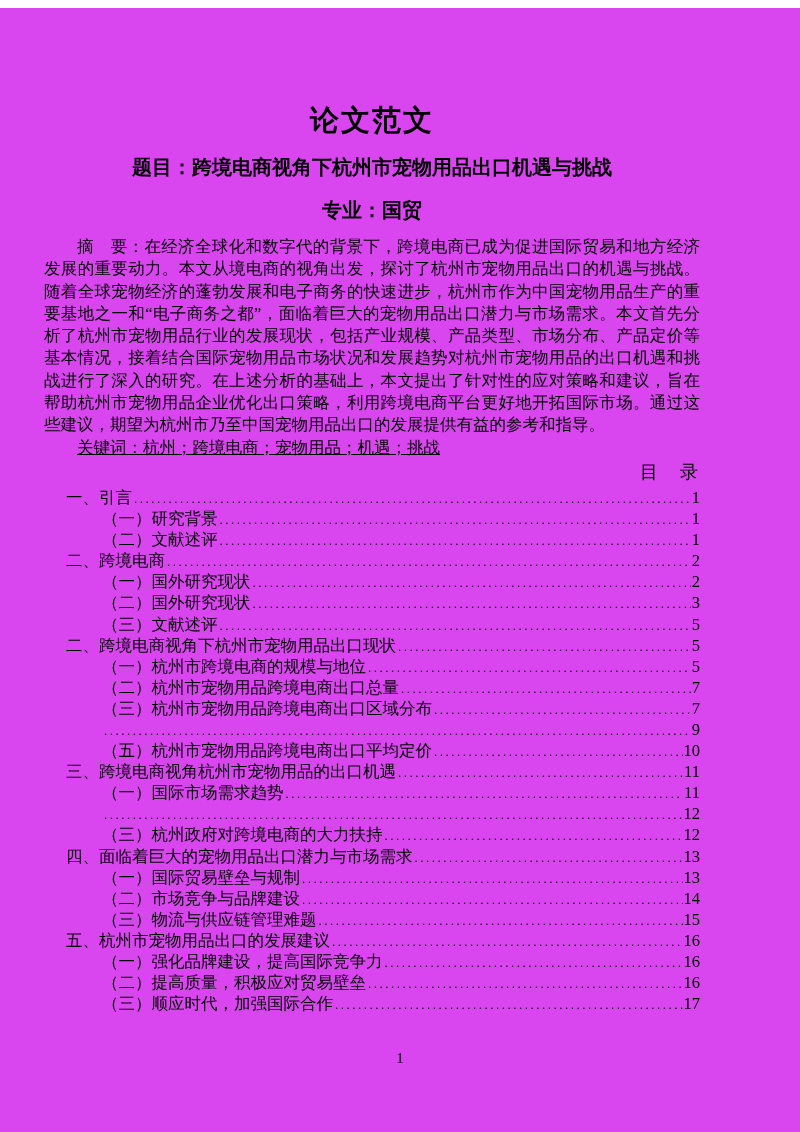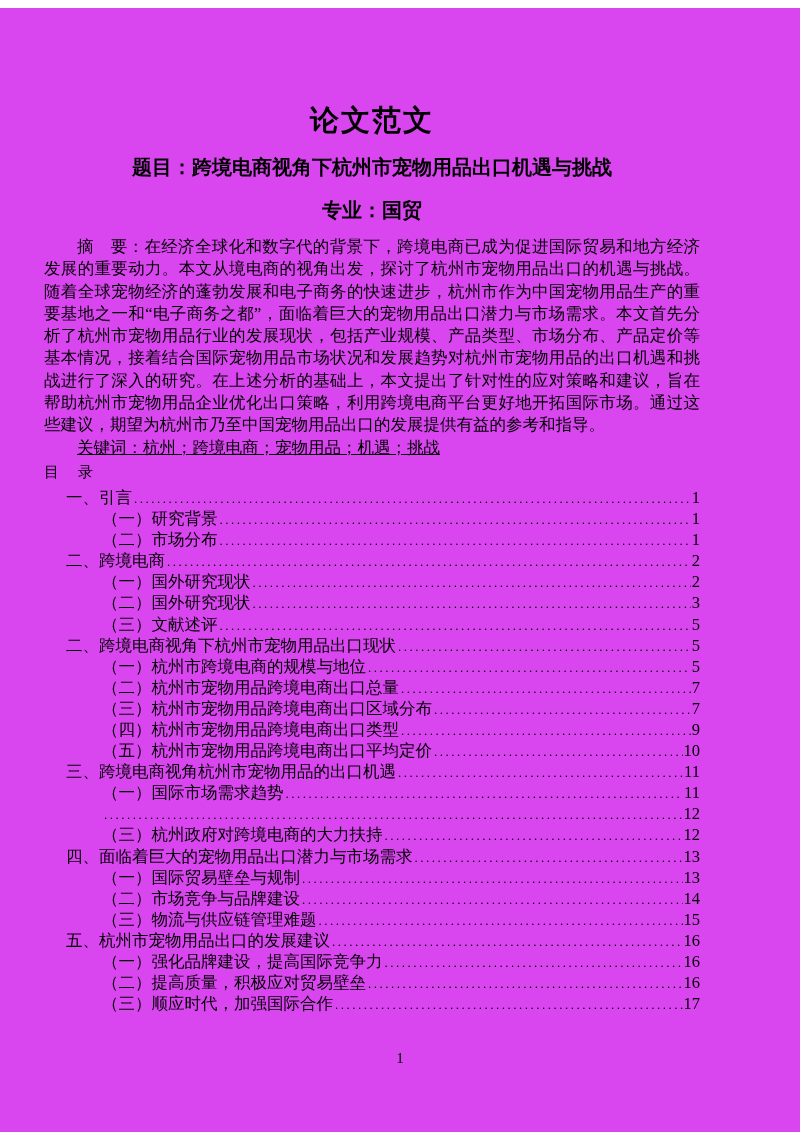--- a/index.html
+++ b/index.html
@@ -46,23 +46,23 @@
   }
   .keywords {
     margin: 0;
     font-size: 16.5px;
     line-height: 22.3px;
     text-indent: 2em;
     text-decoration: underline;
   }
   .toc-heading {
     margin: 2px 0 4px 0;
-    font-size: 15px;
+    font-size: 18px;
     line-height: 22px;
-    text-align: left;
+    text-align: right;
     letter-spacing: 2px;
   }
   .toc { font-size: 16.5px; }
   .toc-row {
     display: flex;
     align-items: baseline;
     line-height: 21.1px;
     height: 21.1px;
     padding-left: 22px;
     overflow: hidden;
@@ -113,21 +113,21 @@
         <span class="toc-label">一、引言</span>
         <span class="toc-dots"></span>
         <span class="toc-page">1</span>
       </div>
       <div class="toc-row lvl2">
         <span class="toc-label">（一）研究背景</span>
         <span class="toc-dots"></span>
         <span class="toc-page">1</span>
       </div>
       <div class="toc-row lvl2">
-        <span class="toc-label">（二）市场分布</span>
+        <span class="toc-label">（二）文献述评</span>
         <span class="toc-dots"></span>
         <span class="toc-page">1</span>
       </div>
       <div class="toc-row lvl1">
         <span class="toc-label">二、跨境电商</span>
         <span class="toc-dots"></span>
         <span class="toc-page">2</span>
       </div>
       <div class="toc-row lvl2">
         <span class="toc-label">（一）国外研究现状</span>
@@ -158,21 +158,20 @@
         <span class="toc-label">（二）杭州市宠物用品跨境电商出口总量</span>
         <span class="toc-dots"></span>
         <span class="toc-page">7</span>
       </div>
       <div class="toc-row lvl2">
         <span class="toc-label">（三）杭州市宠物用品跨境电商出口区域分布</span>
         <span class="toc-dots"></span>
         <span class="toc-page">7</span>
       </div>
       <div class="toc-row lvl2">
-        <span class="toc-label">（四）杭州市宠物用品跨境电商出口类型</span>
         <span class="toc-dots"></span>
         <span class="toc-page">9</span>
       </div>
       <div class="toc-row lvl2">
         <span class="toc-label">（五）杭州市宠物用品跨境电商出口平均定价</span>
         <span class="toc-dots"></span>
         <span class="toc-page">10</span>
       </div>
       <div class="toc-row lvl1">
         <span class="toc-label">三、跨境电商视角杭州市宠物用品的出口机遇</span>

